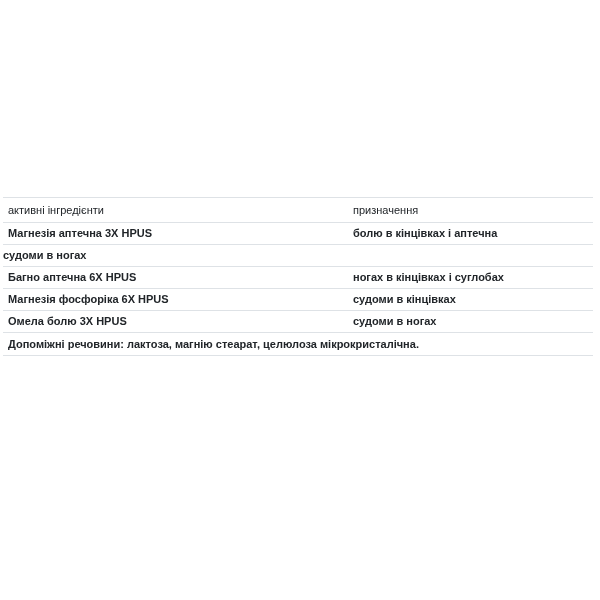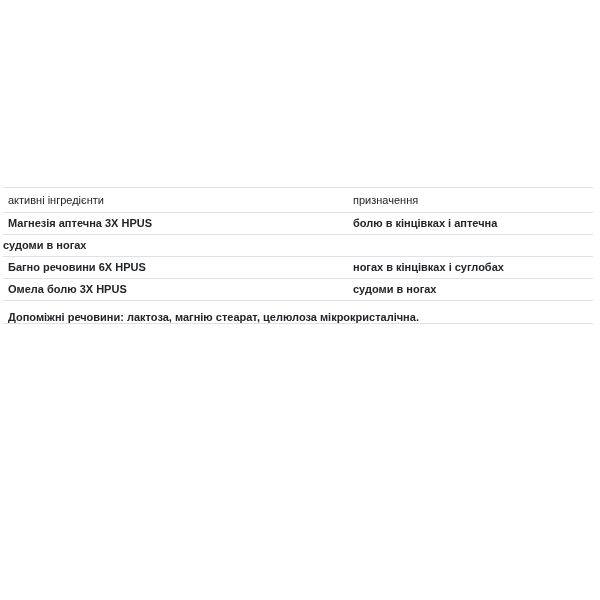--- a/index.html
+++ b/index.html
@@ -6,36 +6,36 @@
   html, body {
     width: 600px;
     height: 600px;
     background: #ffffff;
     font-family: "Liberation Sans", sans-serif;
     position: relative;
     overflow: hidden;
   }
   .ingredients-table {
     position: absolute;
-    top: 187px;
+    top: 197px;
     left: 3px;
     width: 590px;
     border-top: 1px solid #dee2e6;
     color: #212529;
     font-size: 11px;
     line-height: 1;
   }
   .t-row {
     display: flex;
     border-bottom: 1px solid #dee2e6;
     background: #ffffff;
   }
   .t-row.header { height: 25px; }
   .t-row.data   { height: 22px; }
-  .t-row.footer { height: 23px; align-items: flex-end; }
+  .t-row.footer { height: 23px; }
   .cell {
     display: flex;
     align-items: center;
     white-space: nowrap;
     overflow: hidden;
   }
   .col-ingredient { width: 350px; padding-left: 5px; }
   .col-purpose    { flex: 1; }
   .t-row.header .cell { font-weight: 400; }
   .t-row.data .cell   { font-weight: 700; }
@@ -56,22 +56,26 @@
 
   <div id="rows-container">
       <div class="t-row data">
         <div class="cell col-ingredient">Магнезія аптечна 3X HPUS</div>
         <div class="cell col-purpose">болю в кінцівках і аптечна</div>
       </div>
       <div class="t-row data">
         <div class="cell col-purpose">судоми в ногах</div>
       </div>
       <div class="t-row data">
-        <div class="cell col-ingredient">Багно речовини 6X HPUS</div>
+        <div class="cell col-ingredient">Багно аптечна 6X HPUS</div>
         <div class="cell col-purpose">ногах в кінцівках і суглобах</div>
+      </div>
+      <div class="t-row data">
+        <div class="cell col-ingredient">Магнезія фосфоріка 6X HPUS</div>
+        <div class="cell col-purpose">судоми в кінцівках</div>
       </div>
       <div class="t-row data">
         <div class="cell col-ingredient">Омела болю 3X HPUS</div>
         <div class="cell col-purpose">судоми в ногах</div>
       </div>
     </div>
 
   <div class="t-row footer">
     <div class="cell footer-cell">Допоміжні речовини: лактоза, магнію стеарат, целюлоза мікрокристалічна.</div>
   </div>

